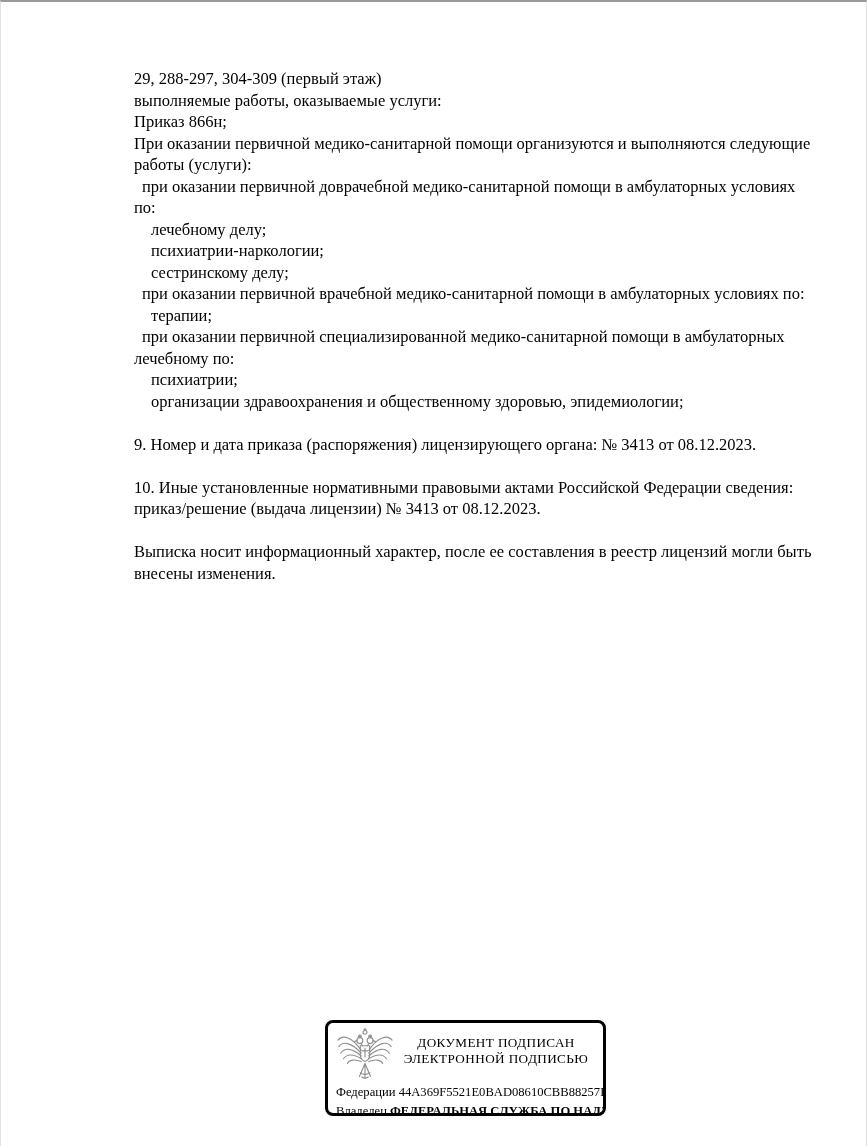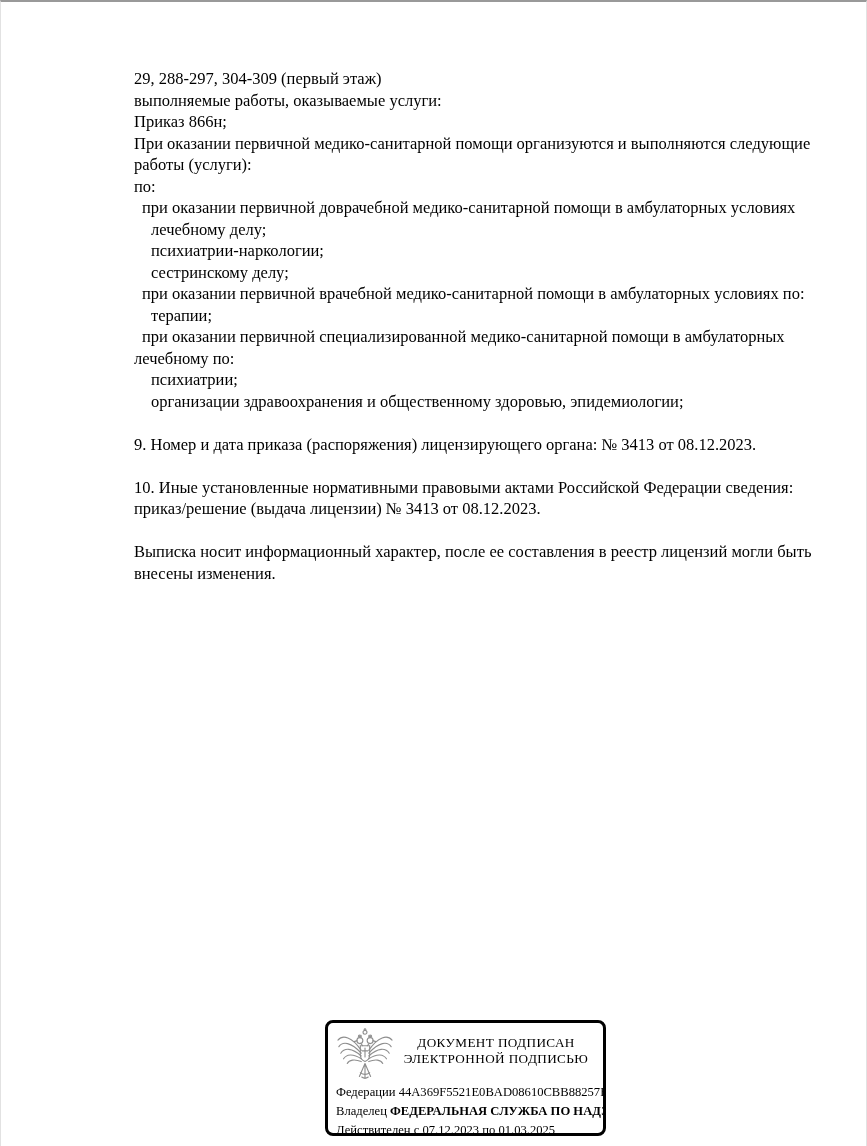--- a/index.html
+++ b/index.html
@@ -28,21 +28,21 @@
   .line { min-height: 21.5px; white-space: nowrap; }
   .ind1 { padding-left: 8px; }
   .ind2 { padding-left: 17px; }
 
   
   .stamp {
     position: absolute;
     left: 324px;
     top: 1018px;
     width: 281px;
-    height: 116px;
+    height: 96px;
     border: 3px solid #000000;
     border-radius: 8px;
     background: #ffffff;
     overflow: hidden;
   }
   .stamp-top {
     display: flex;
     align-items: center;
     padding: 5px 6px 0 7px;
     height: 60px;
@@ -67,22 +67,22 @@
 </style>
 </head>
 <body>
 
 <div class="doc-text">
   <div class="line">29, 288-297, 304-309 (первый этаж)</div>
   <div class="line">выполняемые работы, оказываемые услуги:</div>
   <div class="line">Приказ 866н;</div>
   <div class="line">При оказании первичной медико-санитарной помощи организуются и выполняются следующие</div>
   <div class="line">работы (услуги):</div>
+  <div class="line ind1">при оказании первичной доврачебной медико-санитарной помощи в амбулаторных условиях</div>
   <div class="line">по:</div>
-  <div class="line ind1">при оказании первичной доврачебной медико-санитарной помощи в амбулаторных условиях</div>
   <div class="line ind2">лечебному делу;</div>
   <div class="line ind2">психиатрии-наркологии;</div>
   <div class="line ind2">сестринскому делу;</div>
   <div class="line ind1">при оказании первичной врачебной медико-санитарной помощи в амбулаторных условиях по:</div>
   <div class="line ind2">терапии;</div>
   <div class="line ind1">при оказании первичной специализированной медико-санитарной помощи в амбулаторных</div>
   <div class="line">лечебному по:</div>
   <div class="line ind2">психиатрии;</div>
   <div class="line ind2">организации здравоохранения и общественному здоровью, эпидемиологии;</div>
   <div class="line"></div>

